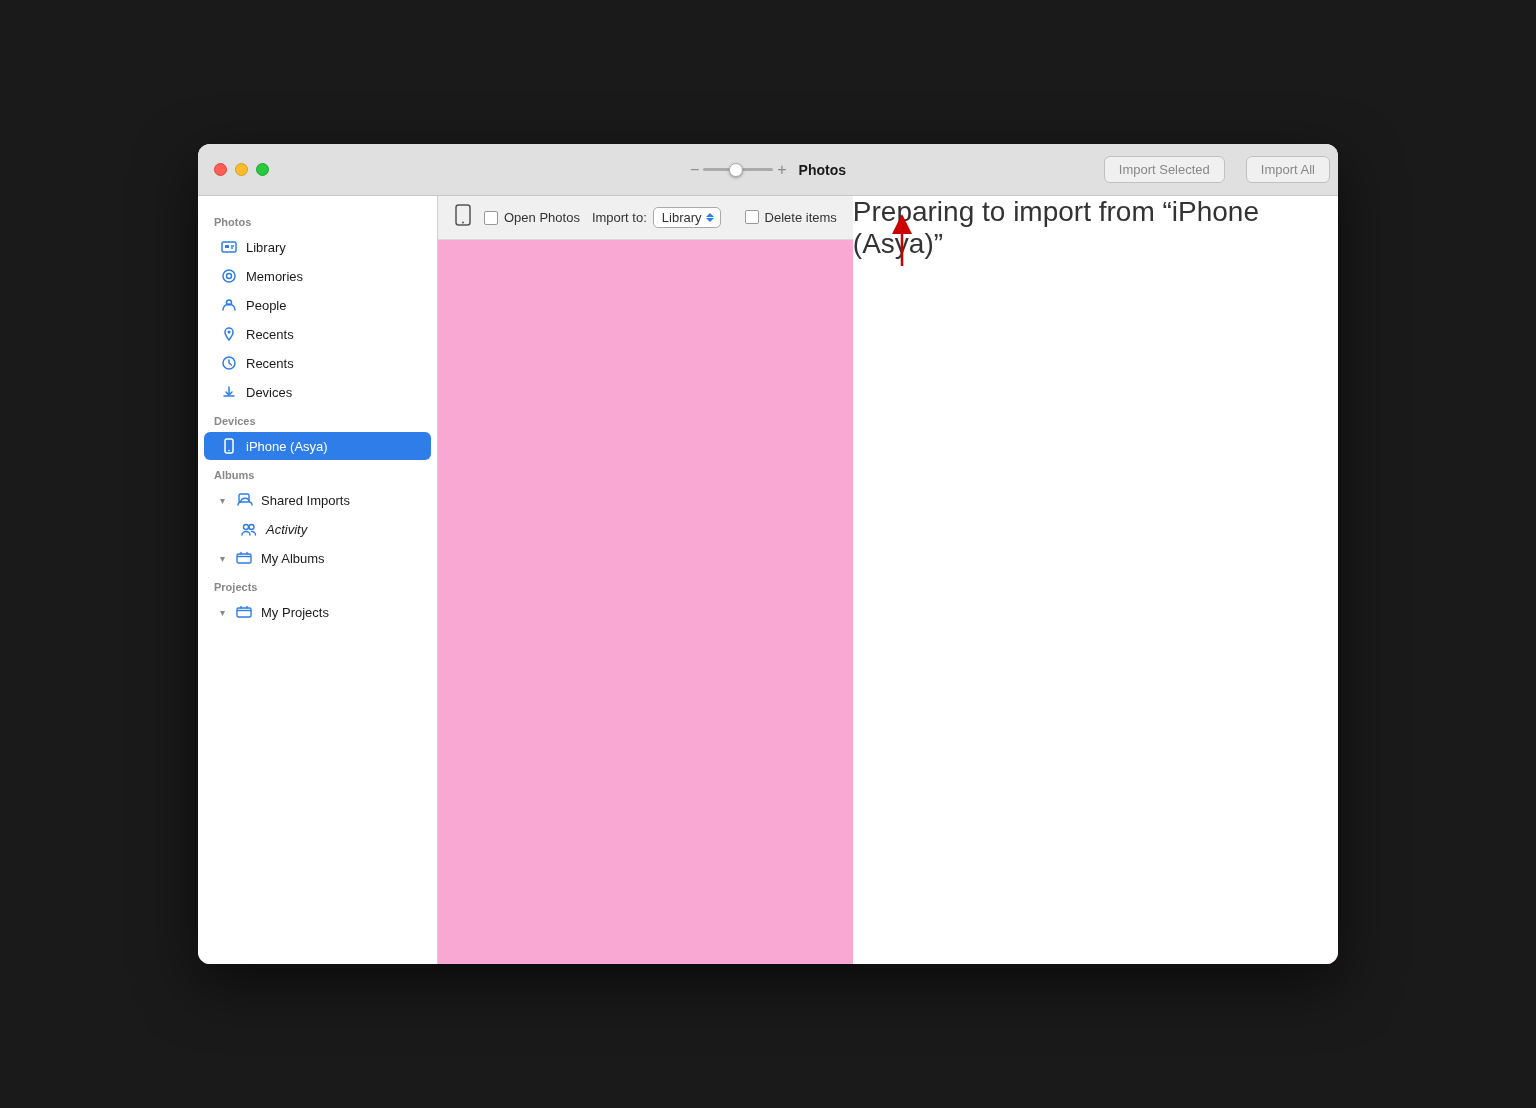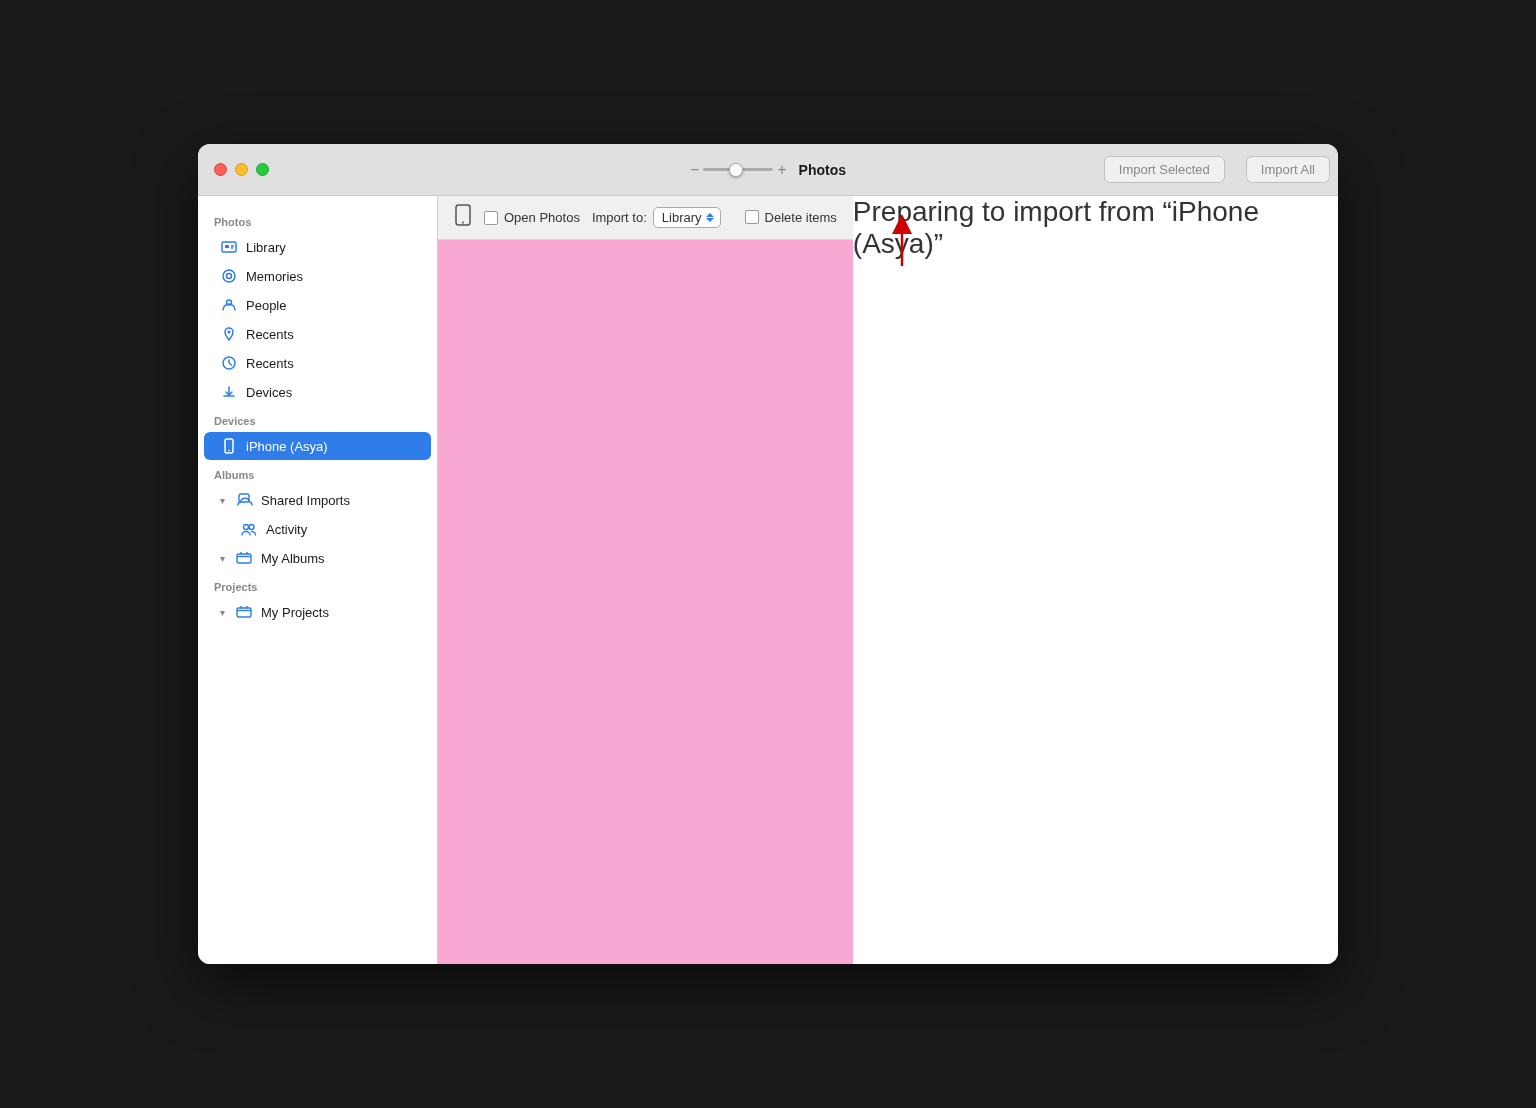--- a/index.html
+++ b/index.html
@@ -183,20 +183,21 @@
     }
 
     .sidebar-chevron {
       font-size: 10px;
       color: #888;
       margin-right: 2px;
     }
 
     .sidebar-item-indented {
       padding-left: 36px;
+      font-style: italic;
     }
 
     
     .content {
       flex: 1;
       display: flex;
       flex-direction: row;
       background: #f9a8d4;
     }
 

